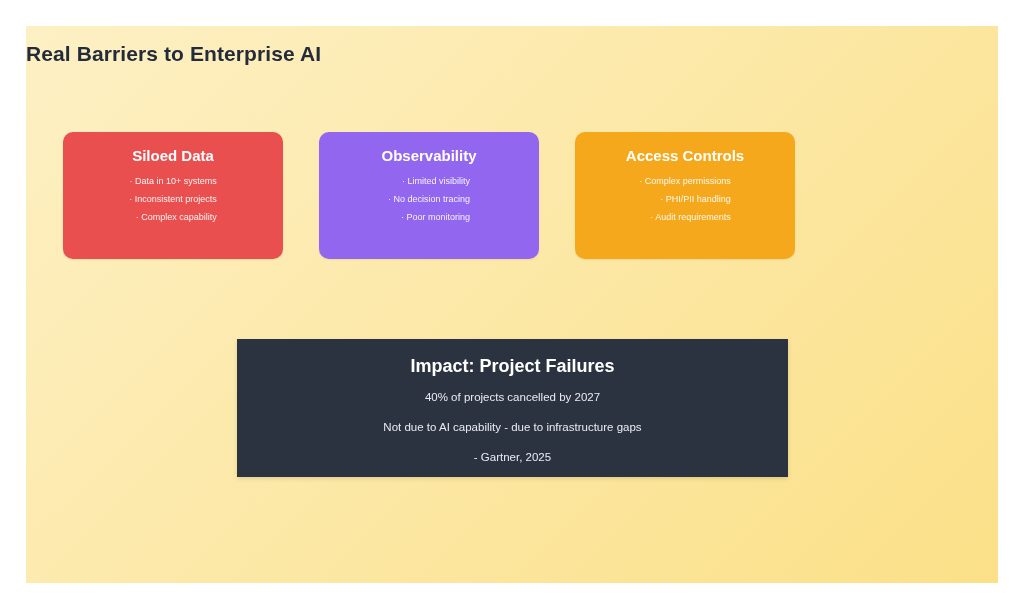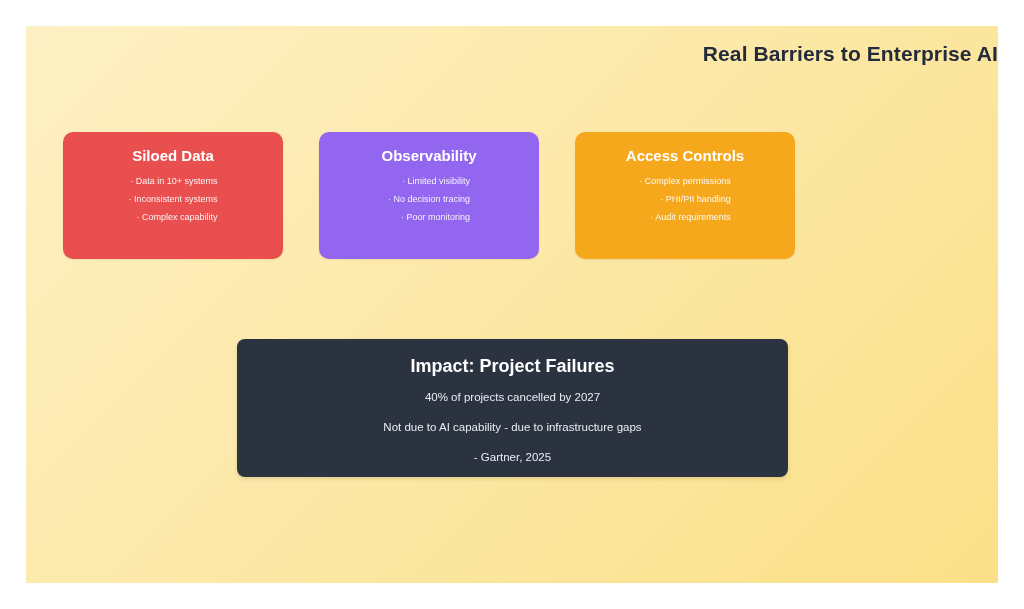--- a/index.html
+++ b/index.html
@@ -23,21 +23,21 @@
     height: 557px;
     background: linear-gradient(135deg, #fdf0c4 0%, #fcebb4 35%, #fbe59a 70%, #fbe088 100%);
     overflow: hidden;
   }
 
   #slide-title {
     position: absolute;
     left: 0;
     top: 0;
     width: 972px;
-    text-align: right;
+    text-align: left;
     margin-top: 16px;
     font-size: 21px;
     font-weight: bold;
     color: #242c3c;
     letter-spacing: 0.1px;
   }
 
   
   #cards-row {
     position: absolute;
@@ -82,21 +82,21 @@
   }
 
   
   #impact-panel {
     position: absolute;
     left: 211px;
     top: 313px;
     width: 551px;
     height: 138px;
     background: #2b3240;
-    border-radius: 8px;
+    border-radius: 0;
     box-sizing: border-box;
     padding-top: 16px;
     display: flex;
     flex-direction: column;
     align-items: center;
     box-shadow: 0 2px 4px rgba(70, 55, 15, 0.14);
   }
   #impact-title {
     font-size: 18px;
     font-weight: bold;
@@ -123,21 +123,21 @@
 <div id="slide" style="background: linear-gradient(135deg, rgb(253, 240, 196) 0%, rgb(251, 224, 136) 100%);">
 
   <div id="slide-title">Real Barriers to Enterprise AI</div>
 
   <div id="cards-row">
 
     <div class="card" style="background: rgb(233, 79, 79);">
       <div class="card-title">Siloed Data</div>
       <div class="card-bullets">
         <div class="card-bullet">· Data in 10+ systems</div>
-        <div class="card-bullet">· Inconsistent systems</div>
+        <div class="card-bullet">· Inconsistent projects</div>
         <div class="card-bullet">· Complex capability</div>
       </div>
     </div>
 
     <div class="card" style="background: rgb(147, 102, 240);">
       <div class="card-title">Observability</div>
       <div class="card-bullets">
         <div class="card-bullet">· Limited visibility</div>
         <div class="card-bullet">· No decision tracing</div>
         <div class="card-bullet">· Poor monitoring</div>

